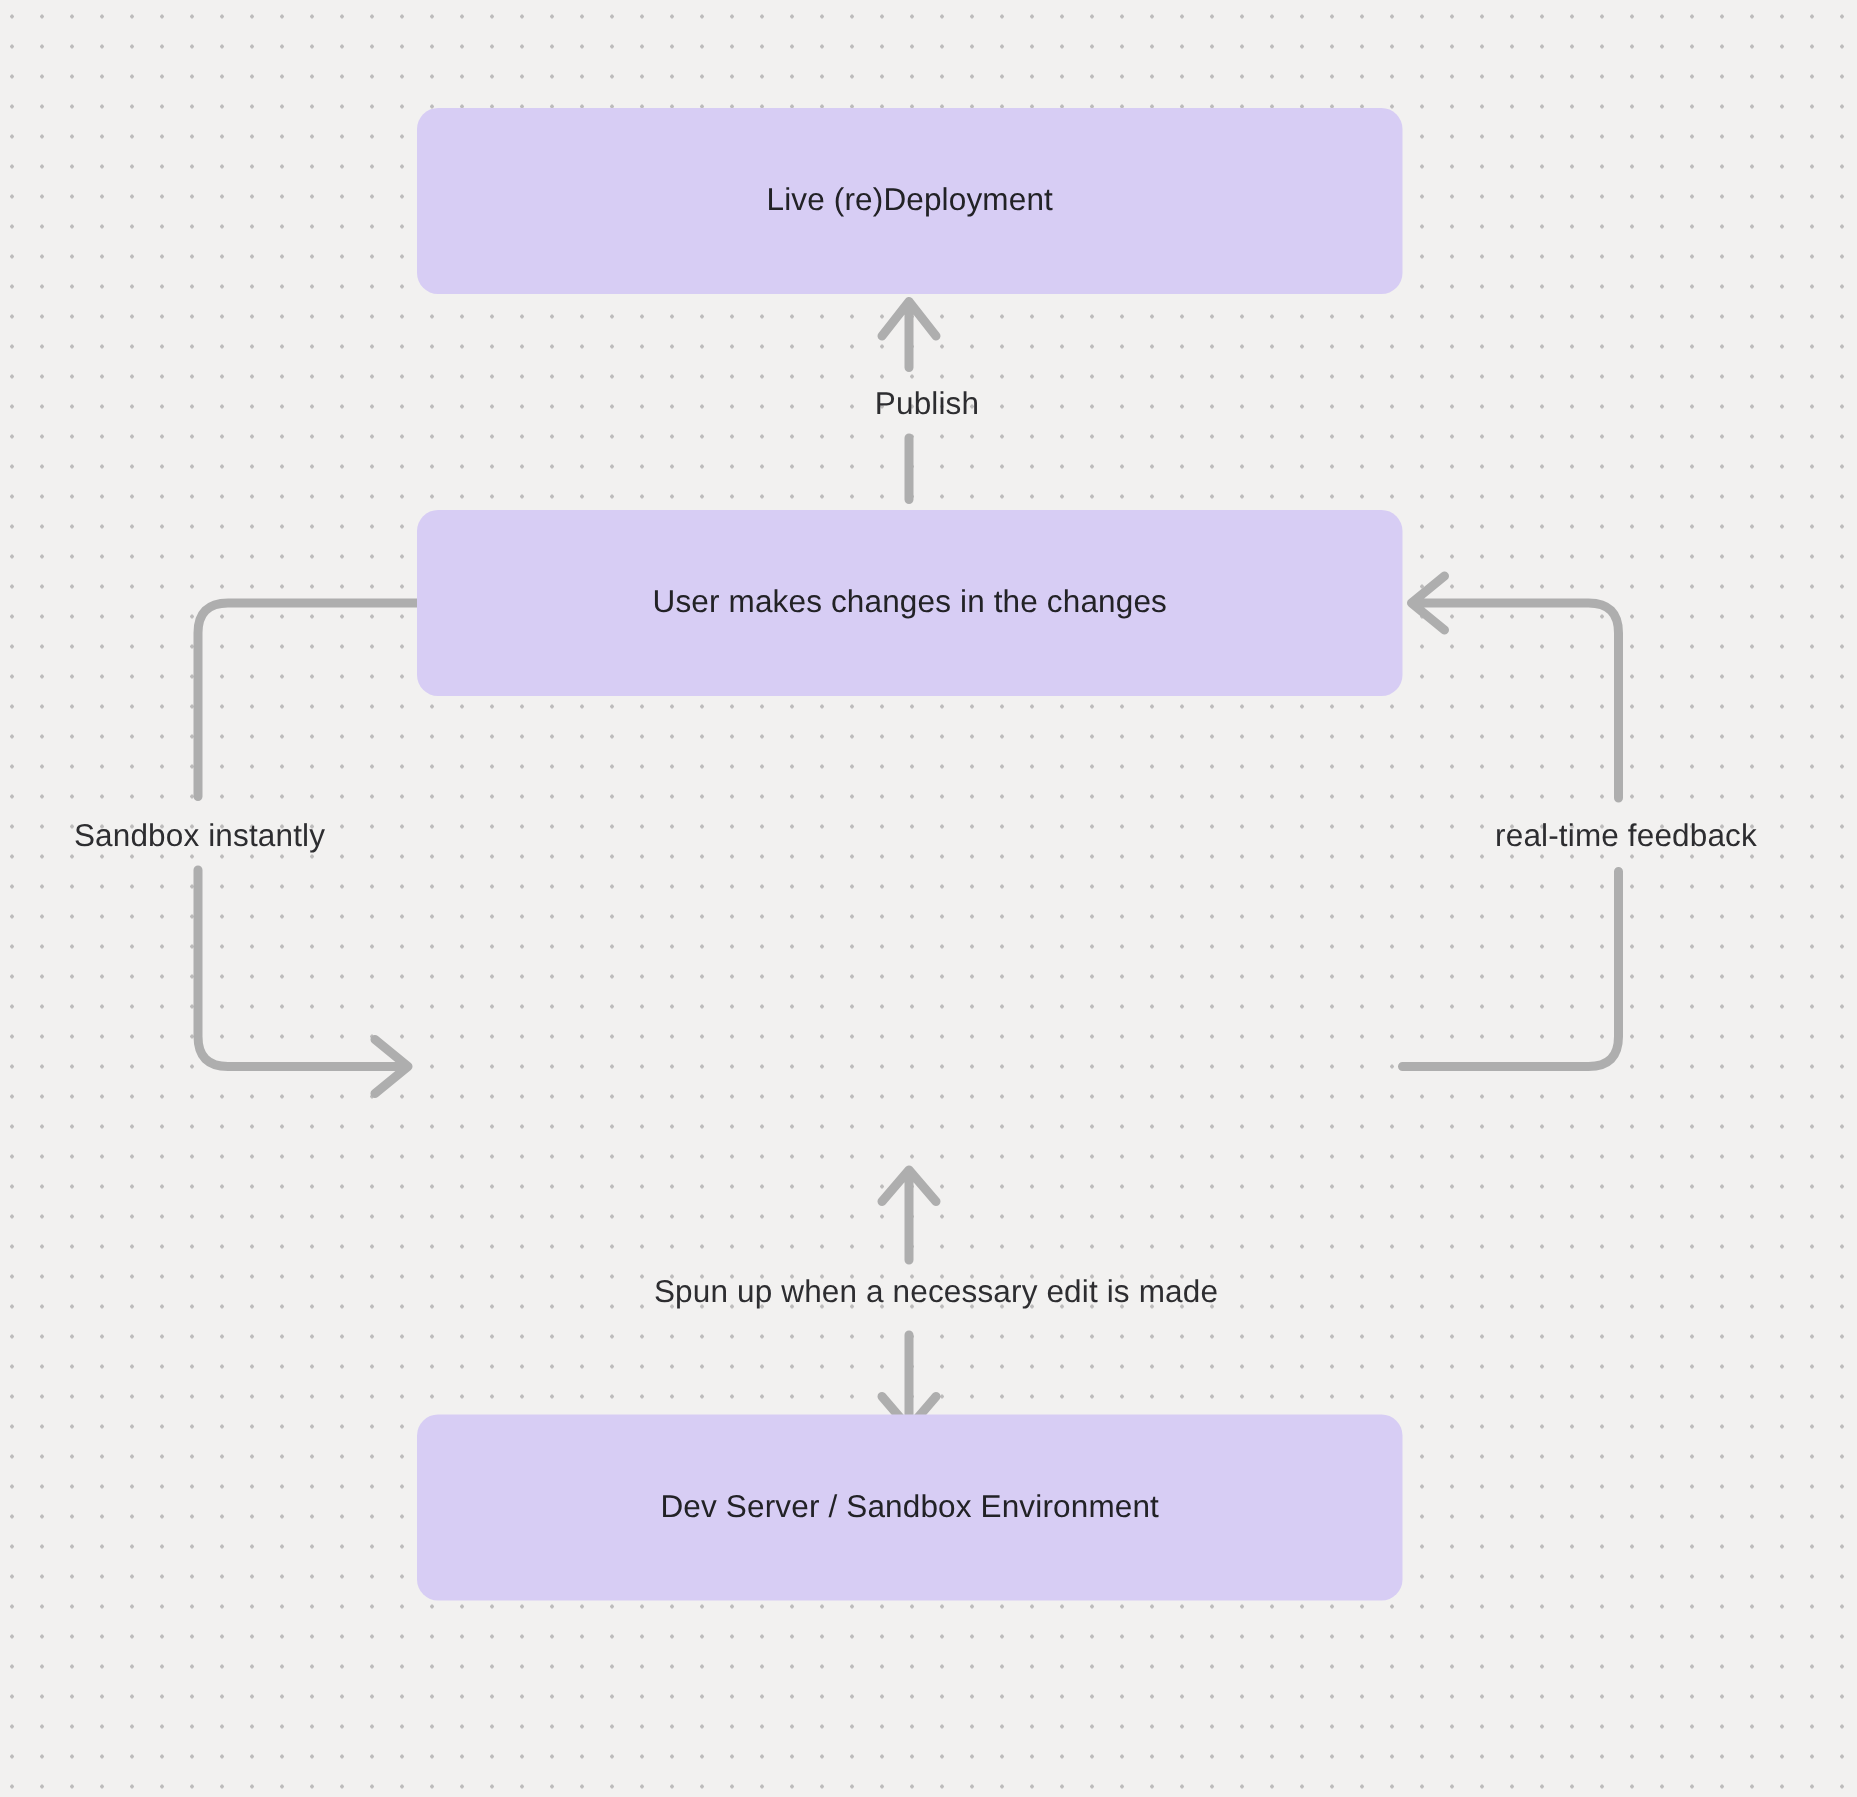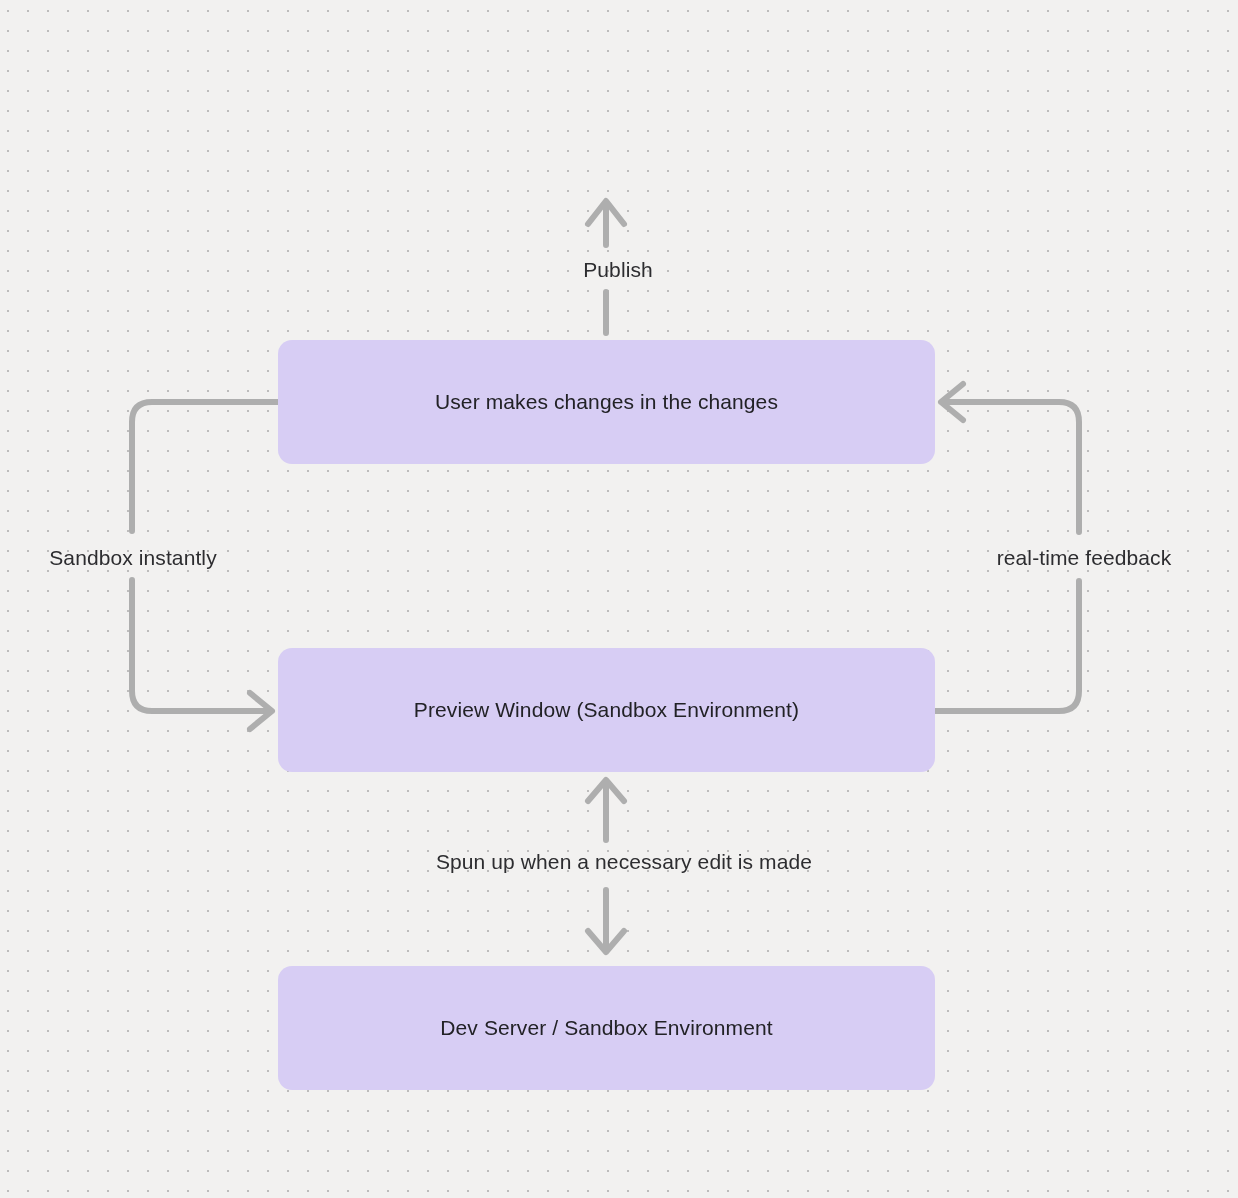--- a/index.html
+++ b/index.html
@@ -42,21 +42,21 @@
     background:var(--node-fill);
     border-radius:14px;
     display:flex;align-items:center;justify-content:center;
     color:var(--node-text);
     font-size:21px;
     letter-spacing:0.1px;
   }
   .node-1{top:72px;}
   .node-2{top:340px;}
   .node-3{top:648px;}
-  .node-4{top:966px;}
+  .node-4{top:943px;}
   .edge-label{
     position:absolute;
     transform:translate(-50%,-50%);
     white-space:nowrap;
     color:var(--edge-label-text);
     font-size:21px;
     letter-spacing:0.1px;
   }
   .label-publish{left:606px;top:270px;margin-left:12px;}
   .label-updates{left:133px;top:558px;}
@@ -80,28 +80,28 @@
 
     <g class="edge">
       <path d="M935 711 L1059 711 Q1079 711 1079 691 L1079 581 M1079 532 L1079 422 Q1079 402 1059 402 L944 402 M963 384 L941 402 L963 420"></path>
     </g>
 
     <g class="edge">
       <path d="M606 840 L606 783 M588 801 L606 780 L624 801 M606 890 L606 949 M588 931 L606 952 L624 931"></path>
     </g>
   </svg>
 
+  <div class="node node-1">
+    <span>Live (re)Deployment</span>
+  </div>
 
   <div class="node node-2">
     <span>User makes changes in the changes</span>
   </div>
 
-  <div class="node node-3">
-    <span>Preview Window (Sandbox Environment)</span>
-  </div>
 
   <div class="node node-4">
     <span>Dev Server / Sandbox Environment</span>
   </div>
 
   <div class="edge-label label-publish">Publish</div>
   <div class="edge-label label-updates">Sandbox instantly</div>
   <div class="edge-label label-realtime">real-time feedback</div>
   <div class="edge-label label-spunup">Spun up when a necessary edit is made</div>
 

